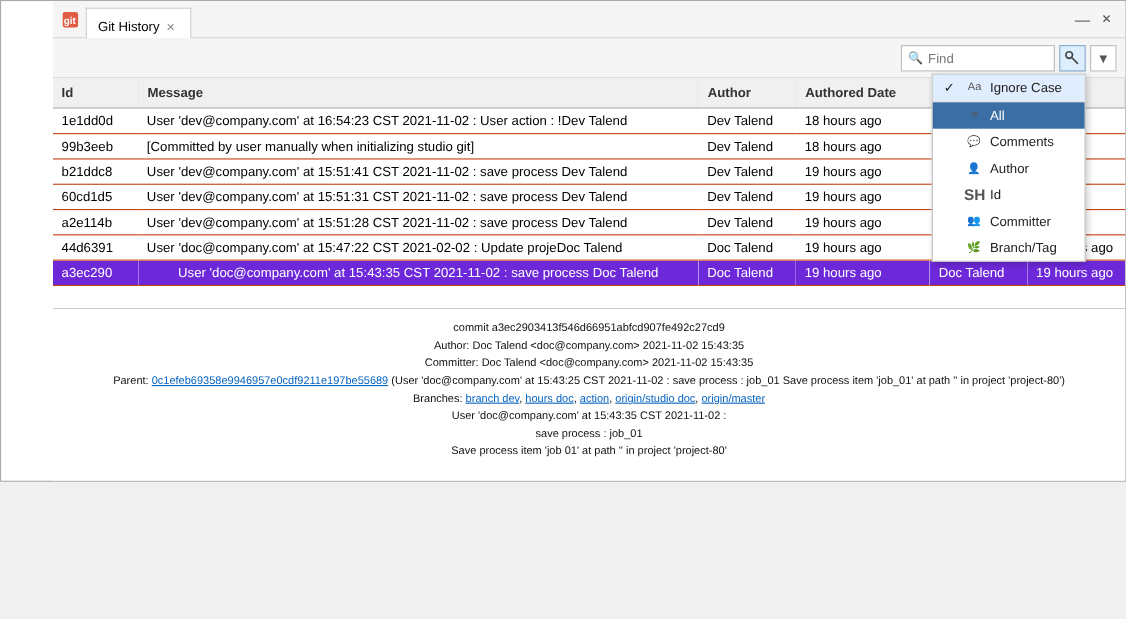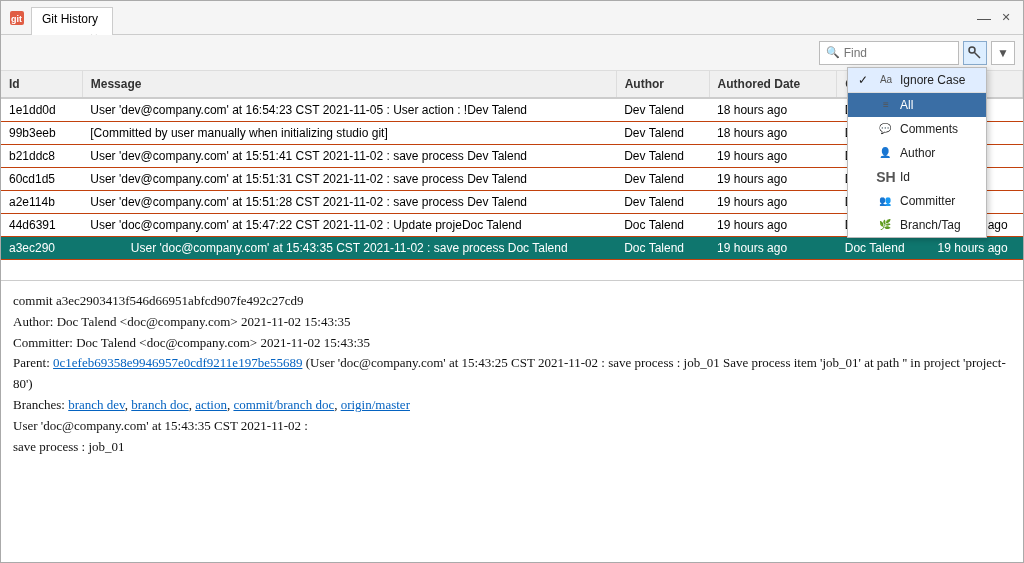--- a/index.html
+++ b/index.html
@@ -6,25 +6,26 @@
     body {
       font-family: 'Segoe UI', Tahoma, Geneva, Verdana, sans-serif;
       font-size: 12px;
       background: #f0f0f0;
       width: 1024px;
       height: 563px;
       overflow: hidden;
     }
     .window {
       width: 1024px;
-      height: 563px;
+      height: 438px;
       border: 1px solid #aaa;
       background: #fff;
       display: flex;
       flex-direction: column;
+      padding-left: 47px;
     }
     .titlebar {
       height: 34px;
       background: #f5f5f5;
       border-bottom: 1px solid #ccc;
       display: flex;
       align-items: center;
       padding: 0 8px;
       gap: 6px;
       justify-content: space-between;
@@ -42,21 +43,20 @@
       background: #fff;
       border: 1px solid #ccc;
       border-bottom: none;
       padding: 4px 14px 4px 10px;
       font-size: 12px;
       display: flex;
       align-items: flex-end;
       gap: 6px;
       height: 28px;
       margin-top: 6px;
-      flex-direction: column;
     }
     .titlebar-controls {
       display: flex;
       align-items: center;
       gap: 4px;
     }
     .titlebar-btn {
       width: 18px;
       height: 18px;
       display: flex;
@@ -185,46 +185,47 @@
       white-space: nowrap;
       position: sticky;
       top: 0;
       background: #f0f0f0;
     }
     tbody tr {
       border-bottom: 1px solid #c2410c;
       cursor: pointer;
     }
     tbody tr.selected {
-      background: #0f766e;
+      background: #6d28d9;
       color: #fff;
     }
     tbody td {
       padding: 4px 8px;
       white-space: nowrap;
       overflow: hidden;
       text-overflow: ellipsis;
       max-width: 0;
     }
     .col-id { width: 70px; }
     .col-message { width: 460px; max-width: 460px; }
     .col-author { width: 80px; }
     .col-authored { width: 110px; }
     .col-committer { width: 80px; }
     .col-co { width: 80px; }
     
     .detail-panel {
       flex: 1;
       overflow-y: auto;
       padding: 10px 12px;
-      font-size: 13px;
+      font-size: 10px;
       line-height: 1.6;
       color: #111;
       background: #fff;
-      font-family: Liberation Serif, serif;
+      font-family: Liberation Sans, sans-serif;
+      text-align: center;
     }
     .detail-panel .link {
       color: #0563c1;
       text-decoration: underline;
       cursor: pointer;
     }
     .detail-panel .branches .link {
       color: #0563c1;
     }
     .main-content {
@@ -323,21 +324,21 @@
             <th class="col-message">Message</th>
             <th class="col-author">Author</th>
             <th class="col-authored">Authored Date</th>
             <th class="col-committer">Committer</th>
             <th class="col-co">Co</th>
           </tr>
         </thead>
         <tbody id="commit-tbody">
         <tr>
               <td>1e1dd0d</td>
-              <td style="max-width:460px;overflow:hidden;text-overflow:ellipsis;">User 'dev@company.com' at 16:54:23 CST 2021-11-05 : User action : !Dev Talend</td>
+              <td style="max-width:460px;overflow:hidden;text-overflow:ellipsis;">User 'dev@company.com' at 16:54:23 CST 2021-11-02 : User action : !Dev Talend</td>
               <td>Dev Talend</td>
               <td>18 hours ago</td>
               <td>Dev Talend</td>
               <td>18 h</td>
             </tr>
             <tr>
               <td>99b3eeb</td>
               <td style="max-width:460px;overflow:hidden;text-overflow:ellipsis;">[Committed by user manually when initializing studio git]</td>
               <td>Dev Talend</td>
               <td>18 hours ago</td>
@@ -363,21 +364,21 @@
             <tr>
               <td>a2e114b</td>
               <td style="max-width:460px;overflow:hidden;text-overflow:ellipsis;">User 'dev@company.com' at 15:51:28 CST 2021-11-02 : save process Dev Talend</td>
               <td>Dev Talend</td>
               <td>19 hours ago</td>
               <td>Dev Talend</td>
               <td>19 h</td>
             </tr>
             <tr>
               <td>44d6391</td>
-              <td style="max-width:460px;overflow:hidden;text-overflow:ellipsis;">User 'doc@company.com' at 15:47:22 CST 2021-11-02 : Update projeDoc Talend</td>
+              <td style="max-width:460px;overflow:hidden;text-overflow:ellipsis;">User 'doc@company.com' at 15:47:22 CST 2021-02-02 : Update projeDoc Talend</td>
               <td>Doc Talend</td>
               <td>19 hours ago</td>
               <td>Doc Talend</td>
               <td>19 hours ago</td>
             </tr>
             <tr class="selected">
               <td>a3ec290</td>
               <td style="max-width:460px;overflow:hidden;text-overflow:ellipsis;text-align:center;">User 'doc@company.com' at 15:43:35 CST 2021-11-02 : save process Doc Talend</td>
               <td>Doc Talend</td>
               <td>19 hours ago</td>
@@ -389,21 +390,22 @@
     </div>
 
     <div class="detail-panel">
       <div>commit a3ec2903413f546d66951abfcd907fe492c27cd9</div>
       <div>Author: Doc Talend &lt;doc@company.com&gt;  2021-11-02 15:43:35</div>
       <div>Committer: Doc Talend &lt;doc@company.com&gt;  2021-11-02 15:43:35</div>
       <div>
         <span>Parent: </span><span class="link">0c1efeb69358e9946957e0cdf9211e197be55689</span><span> (User 'doc@company.com' at 15:43:25 CST 2021-11-02 :  save process : job_01   Save process item 'job_01' at path '' in project 'project-80')</span>
       </div>
       <div class="branches">
-        <span>Branches: </span><span class="link">branch dev</span>, <span class="link">branch doc</span>, <span class="link">action</span>, <span class="link">commit/branch doc</span>, <span class="link">origin/master</span>
+        <span>Branches: </span><span class="link">branch dev</span>, <span class="link">hours doc</span>, <span class="link">action</span>, <span class="link">origin/studio doc</span>, <span class="link">origin/master</span>
       </div>
       <div style="">
         <div>User 'doc@company.com' at 15:43:35 CST 2021-11-02 :</div>
         <div>save process : job_01</div>
+        <div>  Save process item 'job 01' at path '' in project 'project-80'</div>
       </div>
     </div>
   </div>
 </div>
 
 </body></html>

